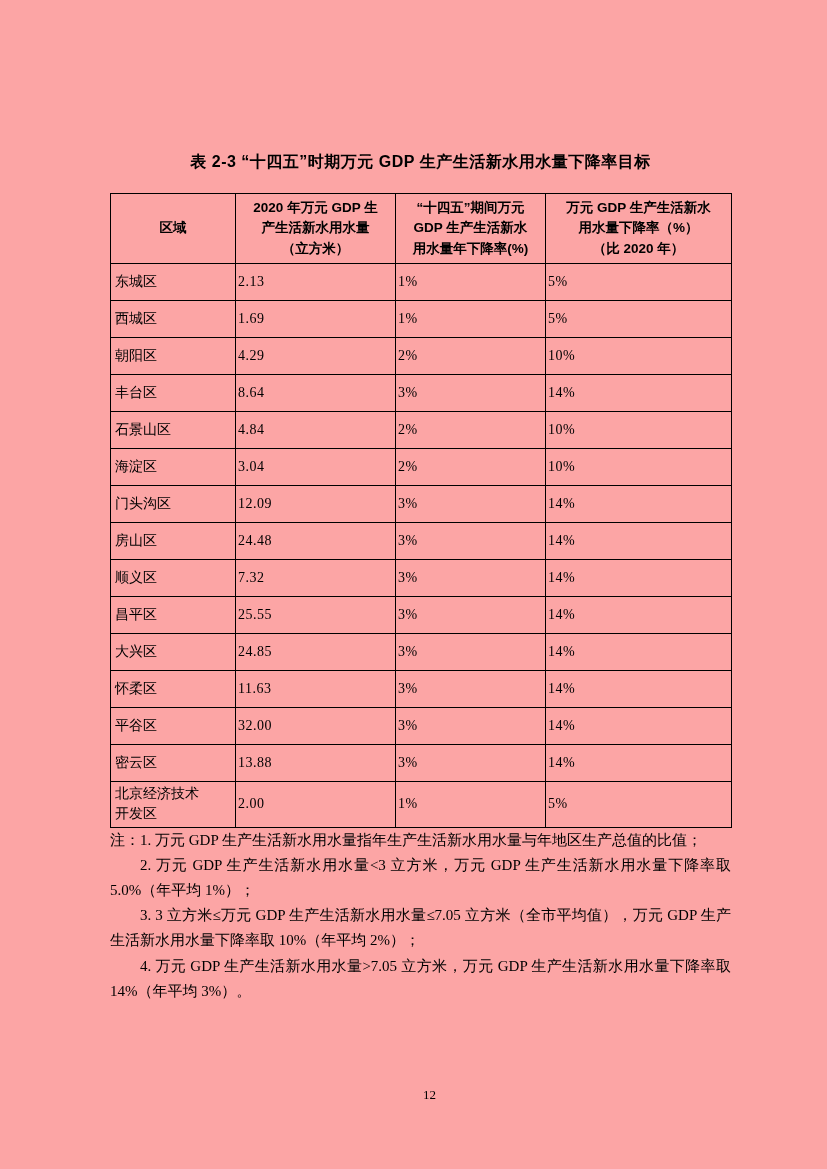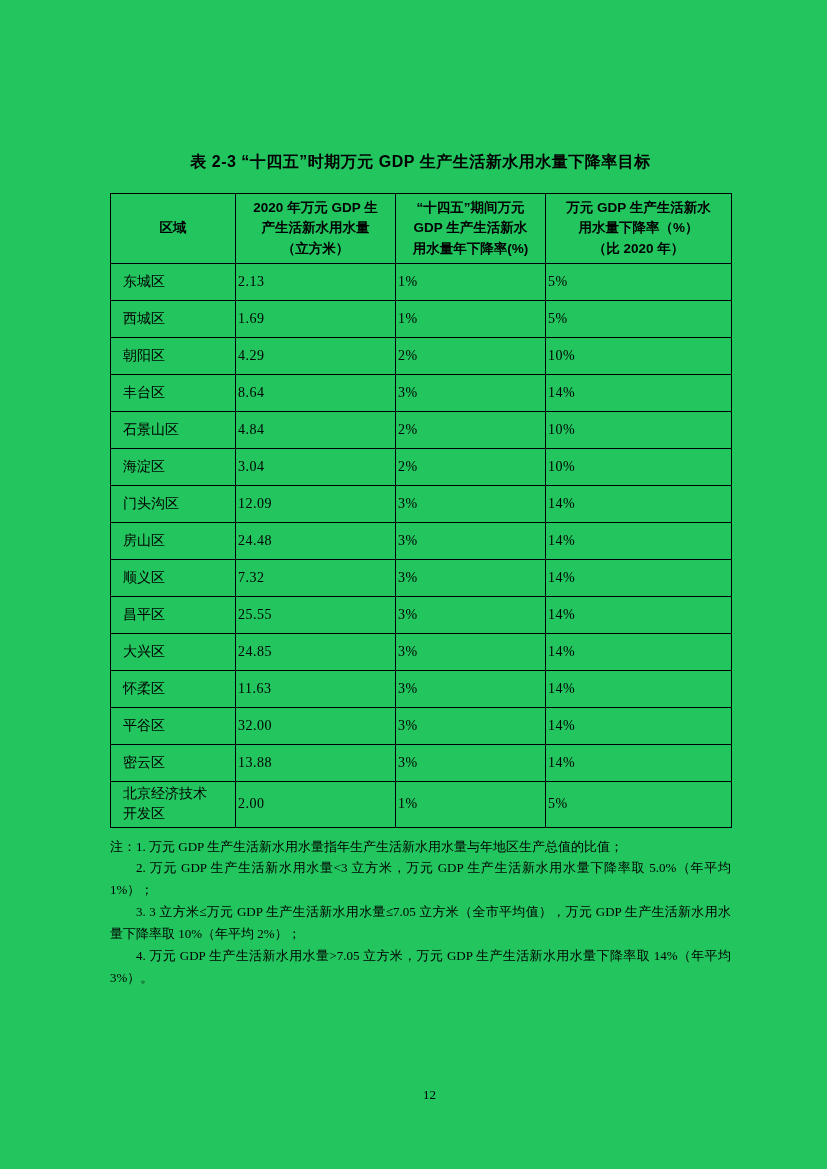--- a/index.html
+++ b/index.html
@@ -1,20 +1,20 @@
 <!DOCTYPE html>
 <html><head>
 <meta charset="utf-8">
 <style>
   * { margin: 0; padding: 0; box-sizing: border-box; }
   html, body { background: #ffffff; }
   .page {
     width: 827px;
     height: 1169px;
-    background: #22c55e;
+    background: #fca5a5;
     position: relative;
     margin: 0 auto;
     font-family: "Liberation Serif", "DejaVu Serif", serif;
     color: #000000;
     overflow: hidden;
   }
   .content {
     position: absolute;
     left: 110px;
     top: 152px;
@@ -48,31 +48,30 @@
     padding: 2px;
   }
   .data-table td {
     font-size: 14px;
     height: 37px;
     vertical-align: middle;
     padding: 2px;
   }
   .data-table td.region {
     text-align: left;
-    padding-left: 12px;
+    padding-left: 4px;
     white-space: pre-line;
     line-height: 1.45;
   }
   .data-table td.num {
     text-align: left;
     letter-spacing: 0.5px;
   }
   .notes {
-    margin-top: 8px;
-    font-size: 13px;
+    font-size: 15px;
     line-height: 1.68;
     text-align: justify;
   }
   .notes p.indent {
     text-indent: 2em;
   }
   .page-number {
     position: absolute;
     bottom: 66px;
     left: 16px;

